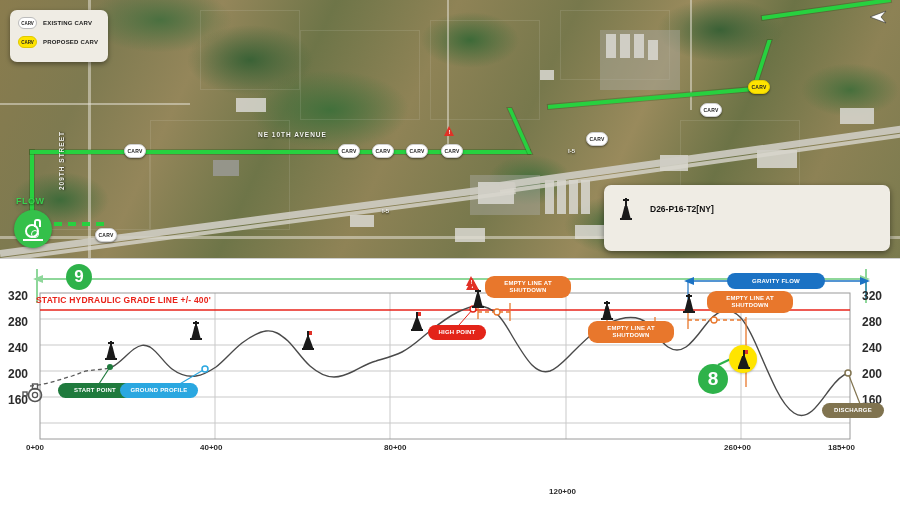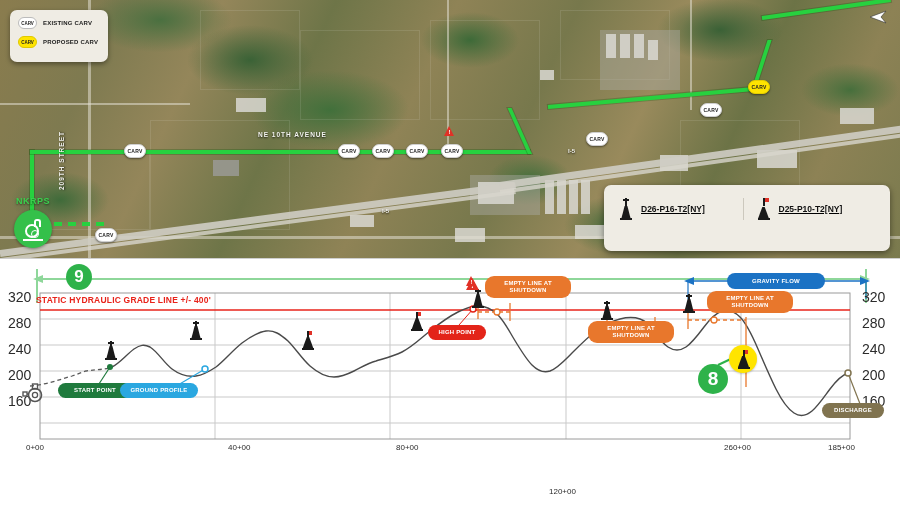--- a/index.html
+++ b/index.html
@@ -58,21 +58,21 @@
   .legend-chip.yellow { background:#ffe400; border-color:#e0c900; }
   .legend-text { font-size:6px; font-weight:bold; color:#1c1c1c; letter-spacing:.2px; }
 
   
   .ari { position:absolute; left:604px; top:185px; width:286px; height:66px;
          background:#efece4; border-radius:7px; box-shadow:0 2px 6px rgba(0,0,0,.45);
          padding:8px 10px; }
   .ari-title { font-size:8px; font-weight:bold; color:#1b1b1b; letter-spacing:.1px;
                padding-bottom:6px; border-bottom:1px solid #ccc8bd; }
   .ari-items { display:flex; align-items:center; height:32px; }
-  .ari-item { flex:1; display:flex; align-items:center; gap:9px; padding-left:6px;text-decoration:underline; }
+  .ari-item { flex:1; display:flex; align-items:center; gap:18px; padding-left:6px; }
   .ari-item + .ari-item { border-left:1px solid #ccc8bd; padding-left:14px; }
   .ari-label { font-size:8.5px; font-weight:bold; color:#111; }
 
   
   .vglyph { position:relative; width:12px; height:22px; flex:0 0 auto; }
   .vglyph .stem { position:absolute; left:5px; top:0; width:2px; height:8px; background:#1a1a1a; }
   .vglyph .cap  { position:absolute; left:3px; top:1px; width:6px; height:2px; background:#1a1a1a; }
   .vglyph .body { position:absolute; left:1px; bottom:0; width:10px; height:14px; background:#1a1a1a;
                   clip-path:polygon(36% 0,64% 0,100% 100%,0 100%); }
   .vglyph .base { position:absolute; left:0px; bottom:0; width:12px; height:2px; background:#1a1a1a; }
@@ -105,22 +105,22 @@
                 letter-spacing:1px; text-shadow:0 1px 2px rgba(0,0,0,.75); white-space:nowrap; }
   .hwy-lbl { position:absolute; font-size:6px; font-weight:bold; color:#f0efe9;
              text-shadow:0 1px 2px rgba(0,0,0,.8); }
   .nav-arrow { position:absolute; right:10px; top:10px; width:22px; height:14px; }
 
   
   .profile { position:absolute; left:0; top:258px; width:900px; height:255px; background:#fff;
              border-top:1px solid #cfcfcf; }
   svg.chart { position:absolute; left:0; top:0; width:900px; height:255px; overflow:visible; }
 
-  .ylab { position:absolute; font-size:14px; color:#2b2b2b; font-weight:normal; }
-  .xlab { position:absolute; font-size:8px; color:#2b2b2b; font-weight:normal; }
+  .ylab { position:absolute; font-size:12px; color:#2b2b2b; font-weight:bold; }
+  .xlab { position:absolute; font-size:8px; color:#2b2b2b; font-weight:bold; }
 
   .pill { position:absolute; border-radius:9px; color:#fff; font-size:6px; font-weight:bold;
           letter-spacing:.2px; display:flex; align-items:center; justify-content:center;
           text-align:center; line-height:7px; padding:0 7px; white-space:pre-line; }
   .pill.green { background:#1f7a3d; }
   .pill.blue  { background:#2aa7e0; }
   .pill.red   { background:#e32419; }
   .pill.orange{ background:#e8772c; }
   .pill.brown { background:#80734f; }
   .pill.gravity { background:#1b72c4; }
@@ -238,21 +238,21 @@
       </div>
       <div class="legend-row">
         <div class="legend-chip yellow">
             <span>CARV</span>
           </div>
         <div class="legend-text">PROPOSED CARV</div>
       </div>
     </div>
 
     <div class="nkrps-wrap">
-      <div class="nkrps-txt">NKRPS</div>
+      <div class="nkrps-txt">FLOW</div>
       <div class="nkrps-circ">
         <div class="pump-ic">
             <div class="circ"></div>
             <div class="nk"></div>
             <div class="ft"></div>
           </div>
       </div>
     </div>
 
     <div class="nav-arrow">
@@ -264,29 +264,20 @@
     <div class="ari">
       <div class="ari-items">
         <div class="ari-item">
           <div class="vglyph">
             <div class="cap"></div>
               <div class="stem"></div>
               <div class="body"></div>
               <div class="base"></div>
           </div>
           <div class="ari-label">D26-P16-T2[NY]</div>
-        </div>
-        <div class="ari-item">
-          <div class="vglyph wide flag">
-            <div class="fl"></div>
-              <div class="stem"></div>
-              <div class="body"></div>
-              <div class="base"></div>
-          </div>
-          <div class="ari-label">D25-P10-T2[NY]</div>
         </div>
       </div>
     </div>
   </div>
 
   <div class="profile">
 
     <svg class="chart">
 
       <g>
@@ -380,22 +371,22 @@
     <div class="ylab" style="left:8px; top:108px;">200</div>
     <div class="ylab" style="left:8px; top:134px;">160</div>
 
     <div class="ylab" style="left:862px; top:30px;">320</div>
     <div class="ylab" style="left:862px; top:56px;">280</div>
     <div class="ylab" style="left:862px; top:82px;">240</div>
     <div class="ylab" style="left:862px; top:108px;">200</div>
     <div class="ylab" style="left:862px; top:134px;">160</div>
 
     <div class="xlab" style="left:26px;  top:184px;">0+00</div>
-    <div class="xlab" style="left:200px; top:184px;margin-left:28px;">40+00</div>
-    <div class="xlab" style="left:396px; top:184px;">80+00</div>
+    <div class="xlab" style="left:200px; top:184px;">40+00</div>
+    <div class="xlab" style="left:384px; top:184px;">80+00</div>
     <div class="xlab" style="left:549px; top:184px;margin-top:44px;">120+00</div>
     <div class="xlab" style="left:724px; top:184px;">260+00</div>
     <div class="xlab" style="left:828px; top:184px;">185+00</div>
 
     <div class="sgl-txt" style="left:36px; top:36px;">STATIC HYDRAULIC GRADE LINE +/- 400'</div>
 
     <div class="badge green9" style="left:66px; top:5px;">
         <span>9</span>
       </div>
     <div class="badge green8" style="left:698px; top:105px;">

